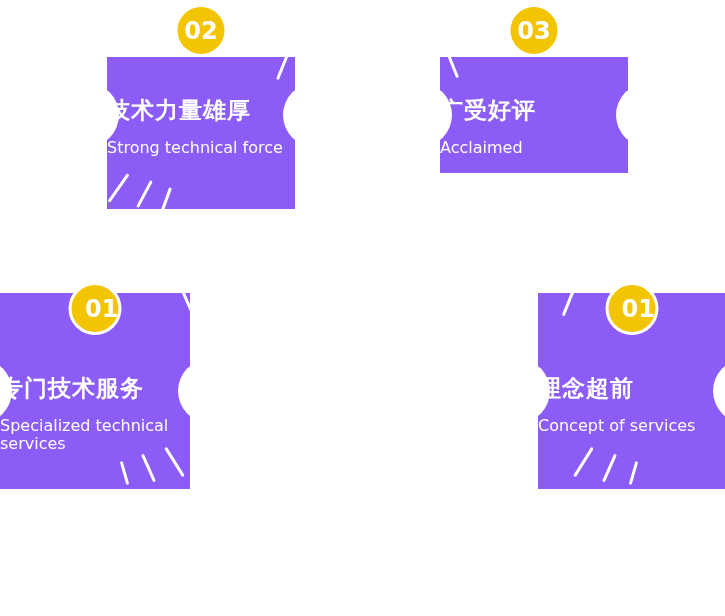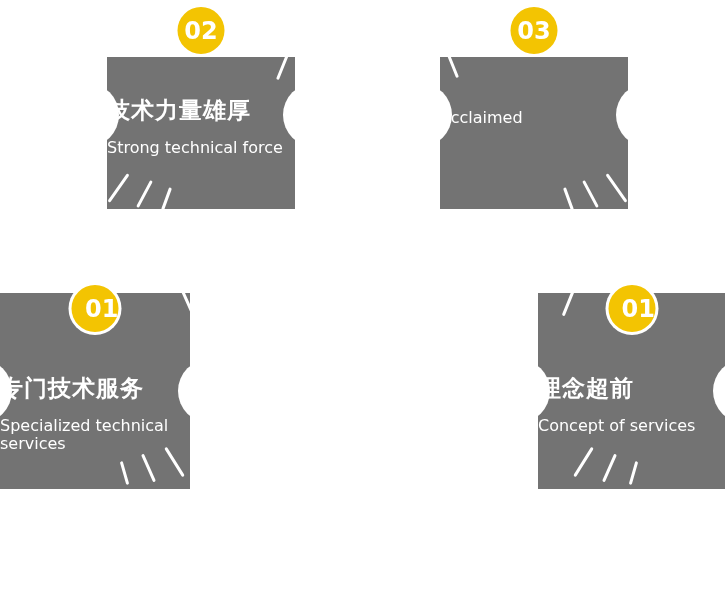--- a/index.html
+++ b/index.html
@@ -3,26 +3,26 @@
 <meta charset="utf-8">
 <style>
   * { margin:0; padding:0; box-sizing:border-box; }
   html,body { background:#ffffff; }
   body {
     width:725px; height:616px; overflow:hidden; position:relative;
     font-family:"DejaVu Sans","Liberation Sans",sans-serif;
   }
   .stage { position:relative; width:725px; height:616px; }
 
-  .card { position:absolute; background:#737373; }
+  .card { position:absolute; background:#8b5cf6; }
 
   
   .pos-c01 { left:0px;   top:293px; width:190px; height:196px; }
   .pos-c02 { left:107px; top:57px;  width:188px; height:152px; }
-  .pos-c03 { left:440px; top:57px;  width:188px; height:152px; }
+  .pos-c03 { left:440px; top:57px;  width:188px; height:116px; }
   .pos-c04 { left:538px; top:293px; width:187px; height:196px; }
 
   
   .notch { position:absolute; width:64px; height:64px; border-radius:50%; background:#ffffff; z-index:1; }
   .notch-left  { left:-52px; }
   .notch-right { right:-52px; }
   .card-top .notch    { top:26px; }
   .card-bottom .notch { top:66px; }
 
   
@@ -90,20 +90,21 @@
     <div class="notch notch-left"></div>
     <div class="notch notch-right"></div>
     <div class="slash c3-s1"></div>
     <div class="slash c3-s2"></div>
     <div class="slash c3-s3"></div>
     <div class="slash c3-s4"></div>
     <div class="badge">
       <span>03</span>
     </div>
     <div class="content">
+      <div class="title">广受好评</div>
       <div class="subtitle">Acclaimed</div>
     </div>
   </div>
 
   <div class="card card-bottom pos-c01">
     <div class="notch notch-left"></div>
     <div class="notch notch-right"></div>
     <div class="slash c1-s1"></div>
     <div class="slash c1-s2"></div>
     <div class="slash c1-s3"></div>

